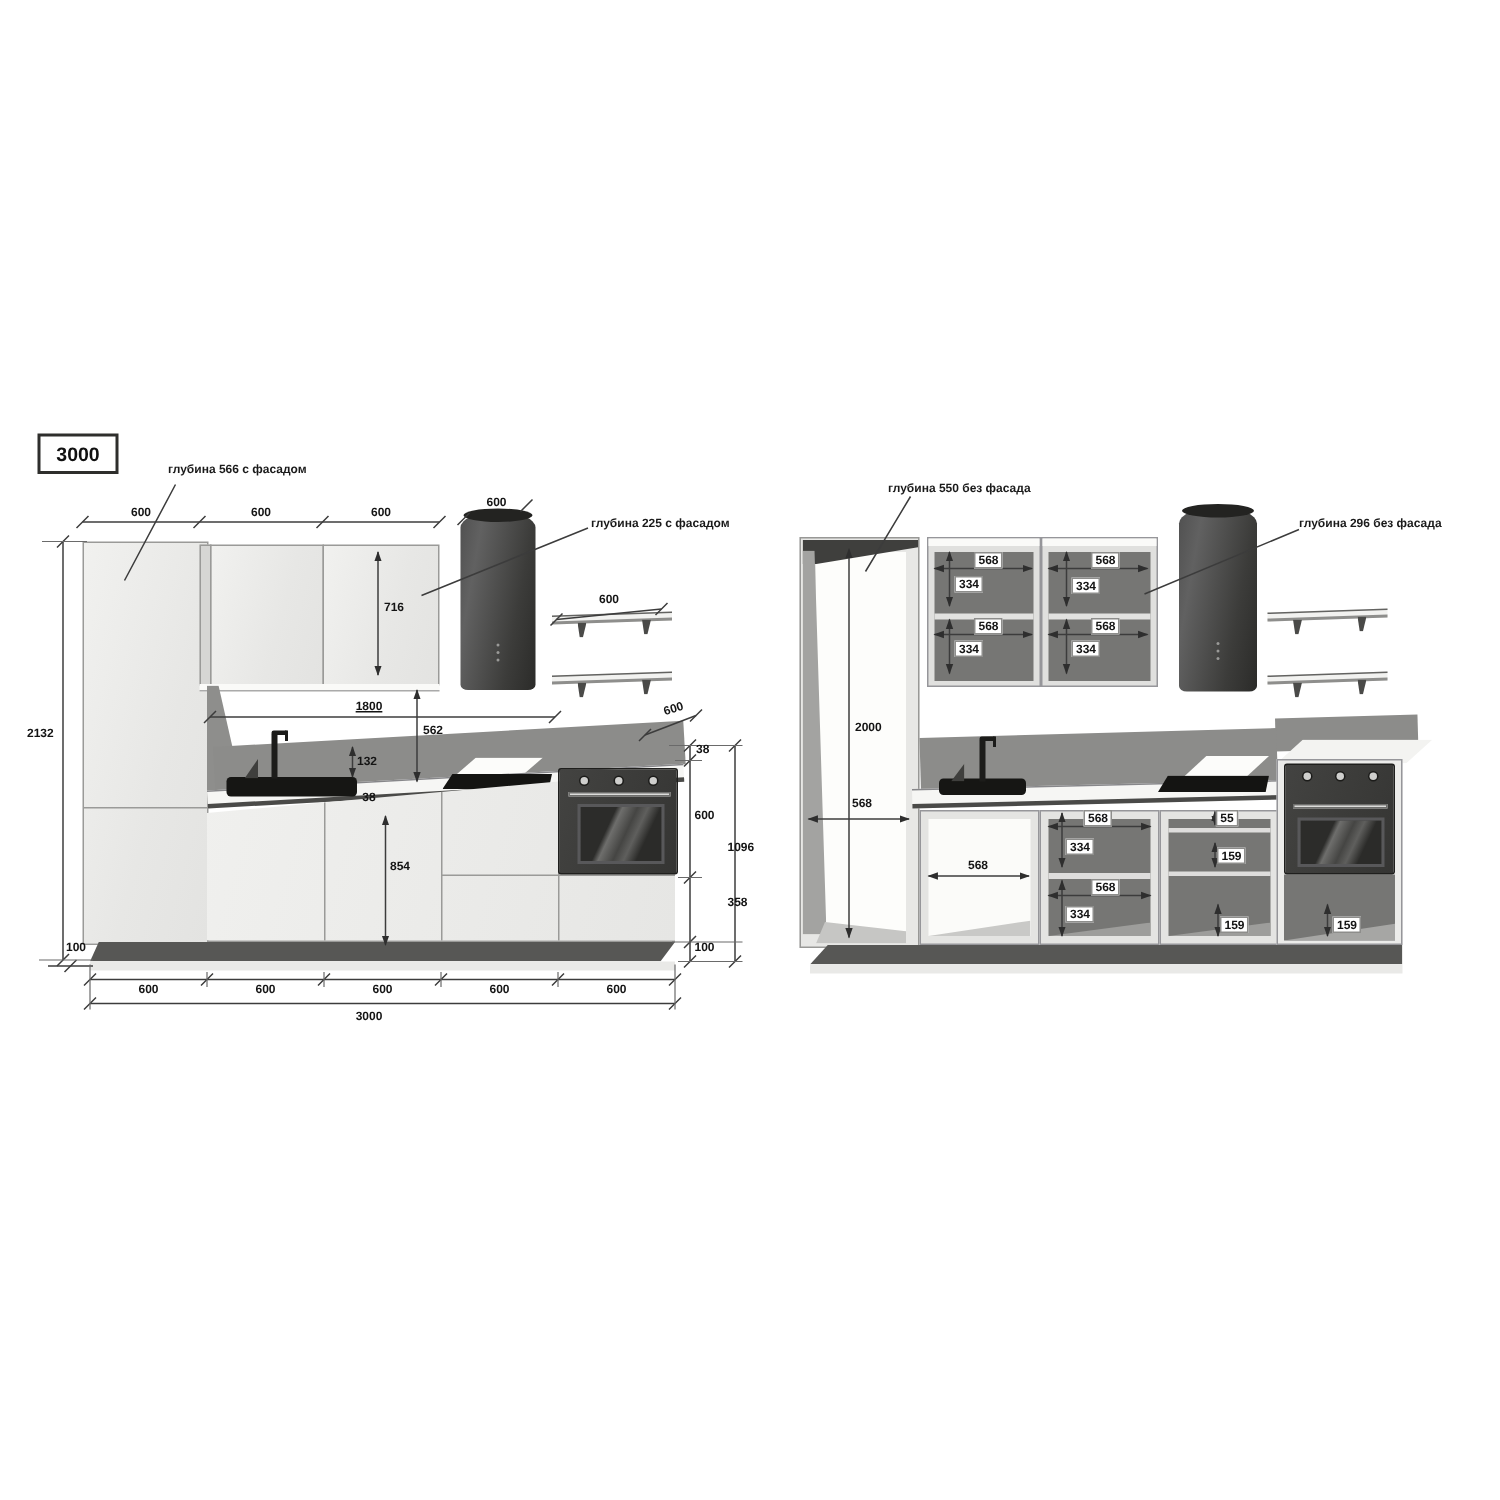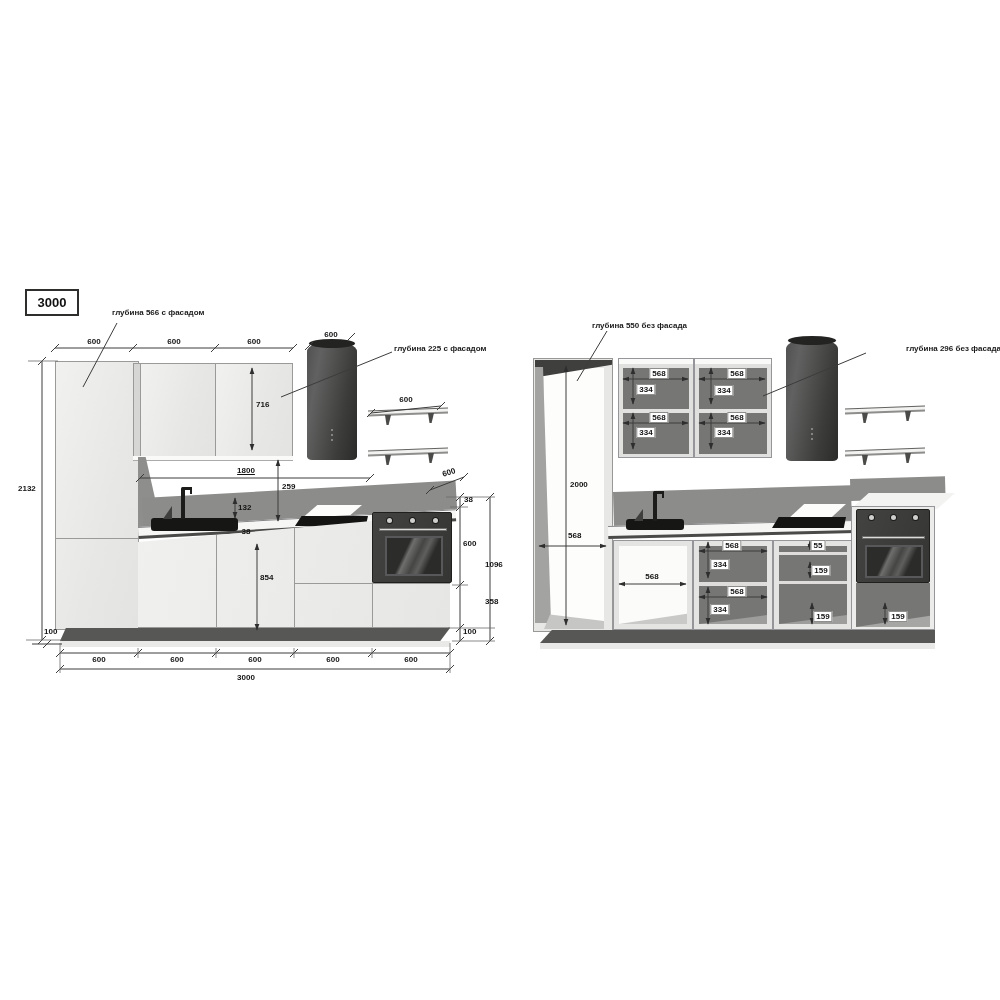--- a/index.html
+++ b/index.html
@@ -258,41 +258,41 @@
   <span class="callout" style="left:112px;top:308px;">глубина 566 с фасадом</span>
   <span class="callout" style="left:394px;top:344px;">глубина 225 с фасадом</span>
 
   <span class="d c" style="left:94px;top:337px;">600</span>
   <span class="d c" style="left:174px;top:337px;">600</span>
   <span class="d c" style="left:254px;top:337px;">600</span>
   <span class="d c" style="left:331px;top:330px;">600</span>
   <span class="d c" style="left:406px;top:395px;">600</span>
   <span class="d" style="left:256px;top:400px;">716</span>
   <span class="d c" style="left:246px;top:466px;text-decoration:underline;">1800</span>
-  <span class="d" style="left:282px;top:482px;">259</span>
+  <span class="d" style="left:282px;top:482px;">562</span>
   <span class="d" style="left:238px;top:503px;">132</span>
   <span class="d c" style="left:246px;top:527px;">38</span>
   <span class="d" style="left:260px;top:573px;">854</span>
   <span class="d" style="left:18px;top:484px;">2132</span>
   <span class="d" style="left:44px;top:627px;">100</span>
   <span class="d c" style="left:449px;top:468px;transform:translateX(-50%) rotate(-17deg);">600</span>
   <span class="d" style="left:464px;top:495px;">38</span>
   <span class="d" style="left:463px;top:539px;">600</span>
   <span class="d" style="left:485px;top:560px;">1096</span>
   <span class="d" style="left:465px;top:597px;padding-left:20px;">358</span>
   <span class="d" style="left:463px;top:627px;">100</span>
   <span class="d c" style="left:99px;top:655px;">600</span>
   <span class="d c" style="left:177px;top:655px;">600</span>
   <span class="d c" style="left:255px;top:655px;">600</span>
   <span class="d c" style="left:333px;top:655px;">600</span>
   <span class="d c" style="left:411px;top:655px;">600</span>
   <span class="d c" style="left:246px;top:673px;">3000</span>
 
   <span class="callout" style="left:592px;top:321px;">глубина 550 без фасада</span>
-  <span class="callout" style="left:906px;top:344px;">глубина 296 без фасада</span>
+  <span class="callout" style="left:866px;top:344px;">глубина 296 без фасада</span>
 
   <span class="d" style="left:570px;top:480px;">2000</span>
   <span class="d" style="left:568px;top:531px;">568</span>
   <span class="d c bx" style="left:659px;top:368px;">568</span>
   <span class="d c bx" style="left:646px;top:384px;">334</span>
   <span class="d c bx" style="left:659px;top:412px;">568</span>
   <span class="d c bx" style="left:646px;top:427px;">334</span>
   <span class="d c bx" style="left:737px;top:368px;">568</span>
   <span class="d c bx" style="left:724px;top:385px;">334</span>
   <span class="d c bx" style="left:737px;top:412px;">568</span>

